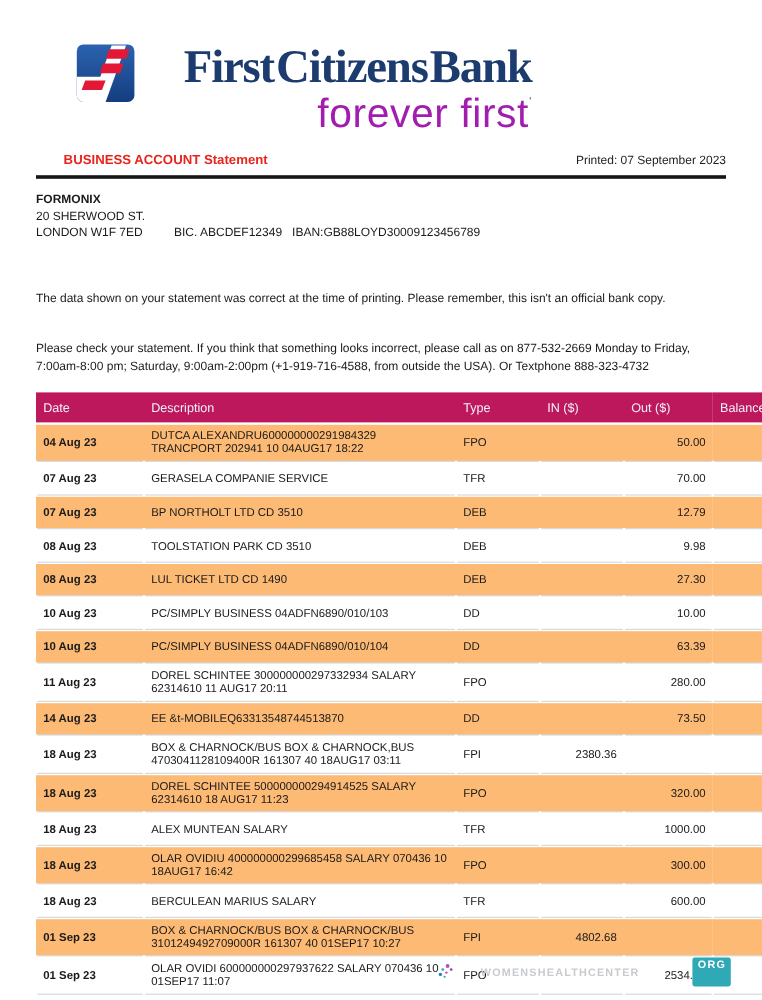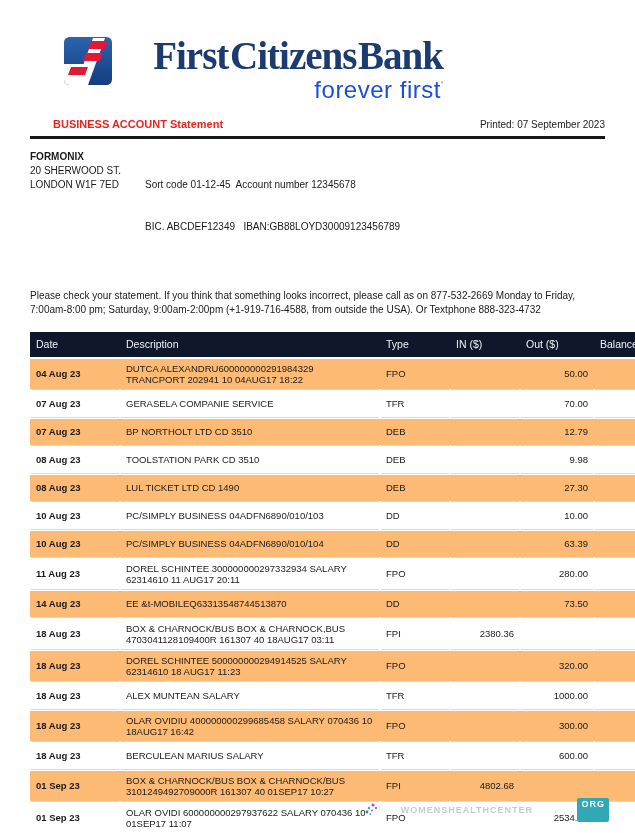--- a/index.html
+++ b/index.html
@@ -7,40 +7,40 @@
   .page{position:relative;width:635px;height:833px;overflow:hidden;background:#fff;}
   .content{padding:0 30px;}
 
   
   .logo-row{display:flex;align-items:flex-start;gap:10px;margin:36px 0 0 33px;width:380px;}
   .logo-mark{flex:0 0 auto;}
   .logo-text{display:flex;flex-direction:column;align-items:flex-end;flex:1;}
   .brand{font-family:"Liberation Serif",serif;font-weight:700;font-size:39px;line-height:1.05;
          color:#1c3b6e;letter-spacing:-1px;word-spacing:-0.18em;white-space:nowrap;}
   .tagline-wrap{display:flex;align-items:flex-start;margin-top:1px;}
-  .tagline{font-size:24px;color:#1d4ed8;letter-spacing:0.5px;line-height:1;}
+  .tagline{font-size:34px;color:#a21caf;letter-spacing:0.5px;line-height:1;}
   .tagline-mark{font-size:11px;color:#5c7ba6;line-height:1;margin-top:2px;}
 
   
   .statement-row{display:flex;justify-content:space-between;align-items:flex-end;margin-top:16px;}
   .stmt-title{color:#e8251d;font-weight:700;font-size:11px;padding-left:23px;}
   .printed{font-size:10px;color:#222;}
   .rule{border:none;border-top:3px solid #161616;margin:6px 0 0 0;}
 
   
   .account-grid{display:flex;margin-top:11px;font-size:10px;line-height:1.4;}
   .acct-col1{width:115px;}
   .acct-name{font-weight:700;}
   .acct-col2{flex:1;white-space:pre-wrap;}
   .notice{font-size:10px;line-height:1.45;margin-top:13px;max-width:575px;}
   .notice.second{margin-top:27px;}
 
   
   table.txn{width:575px;border-collapse:separate;border-spacing:0 2px;margin-top:12px;table-layout:fixed;}
-  table.txn thead th{background:#0f172a;color:#eef2f8;font-weight:400;font-size:10.5px;
+  table.txn thead th{background:#be185d;color:#eef2f8;font-weight:400;font-size:10.5px;
     height:25px;padding:0 6px;text-align:left;vertical-align:middle;}
   th.col-date{width:78px;}
   th.col-desc{width:248px;}
   th.col-type{width:58px;}
   th.col-in{width:58px;text-align:right;padding-right:10px;}
   th.col-out{width:62px;text-align:right;padding-right:10px;}
   th.col-balance{width:71px;text-align:right;padding-right:7px;}
   table.txn tbody td{font-size:9.5px;line-height:11px;padding:4px 6px;height:18px;
     vertical-align:middle;box-shadow:0 2px 0 -1px #d5dae0;}
   tbody td.col-date{font-weight:700;}
@@ -97,25 +97,25 @@
     </div>
     <hr class="rule">
 
     <div class="account-grid">
       <div class="acct-col1">
         <div class="acct-name">FORMONIX</div>
         <div>20 SHERWOOD ST.</div>
         <div>LONDON W1F 7ED</div>
       </div>
       <div class="acct-col2">
-        <div>Sort code 01-12-45  Account number 12345678</div>
         <div>BIC. ABCDEF12349   IBAN:GB88LOYD30009123456789</div>
       </div>
     </div>
 
+    <div class="notice">The data shown on your statement was correct at the time of printing. Please remember, this isn't an official bank copy.</div>
     <div class="notice second">Please check your statement. If you think that something looks incorrect, please call as on 877-532-2669 Monday to Friday, 7:00am-8:00 pm; Saturday, 9:00am-2:00pm (+1-919-716-4588, from outside the USA). Or Textphone 888-323-4732</div>
 
     <table class="txn">
       <thead>
         <tr>
           <th class="col-date">Date</th>
           <th class="col-desc">Description</th>
           <th class="col-type">Type</th>
           <th class="col-in">IN ($)</th>
           <th class="col-out">Out ($)</th>

